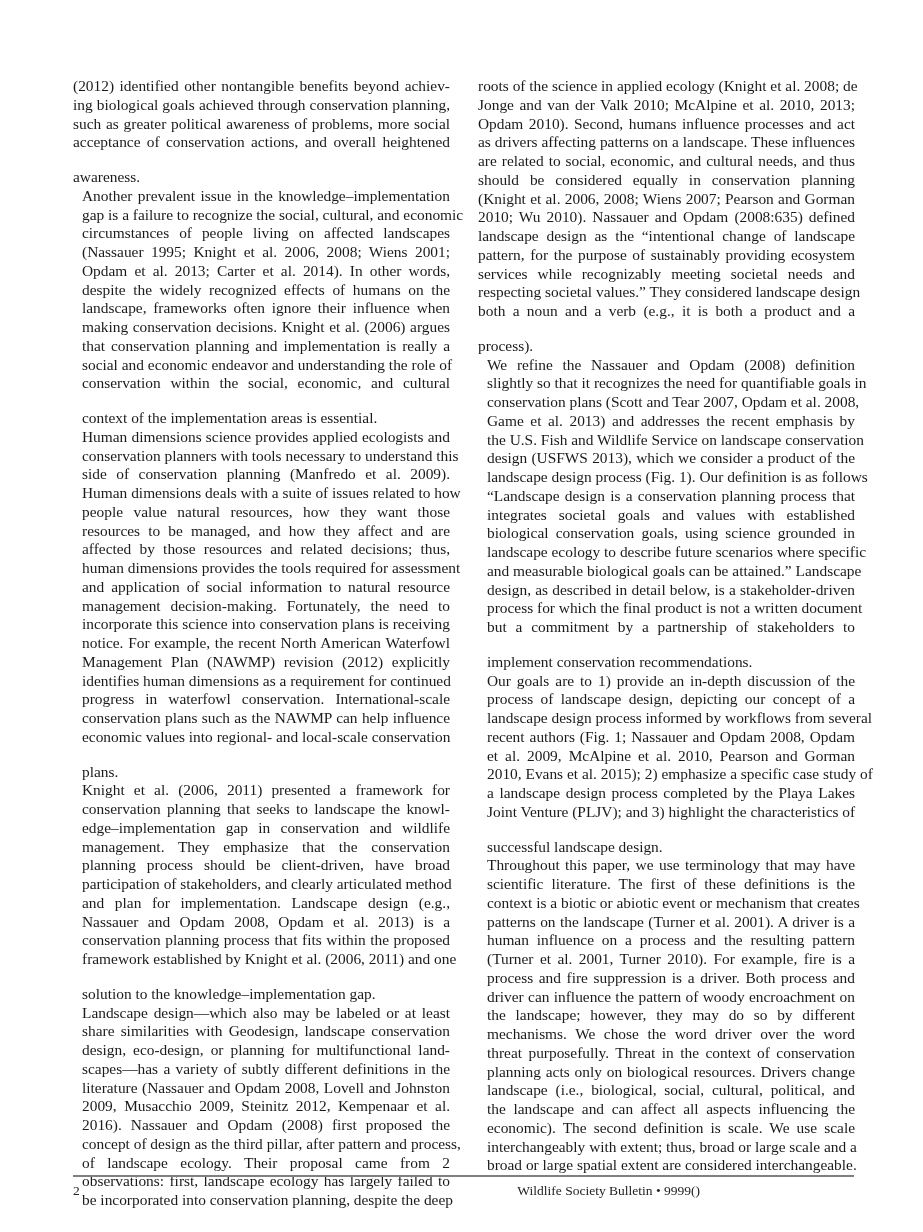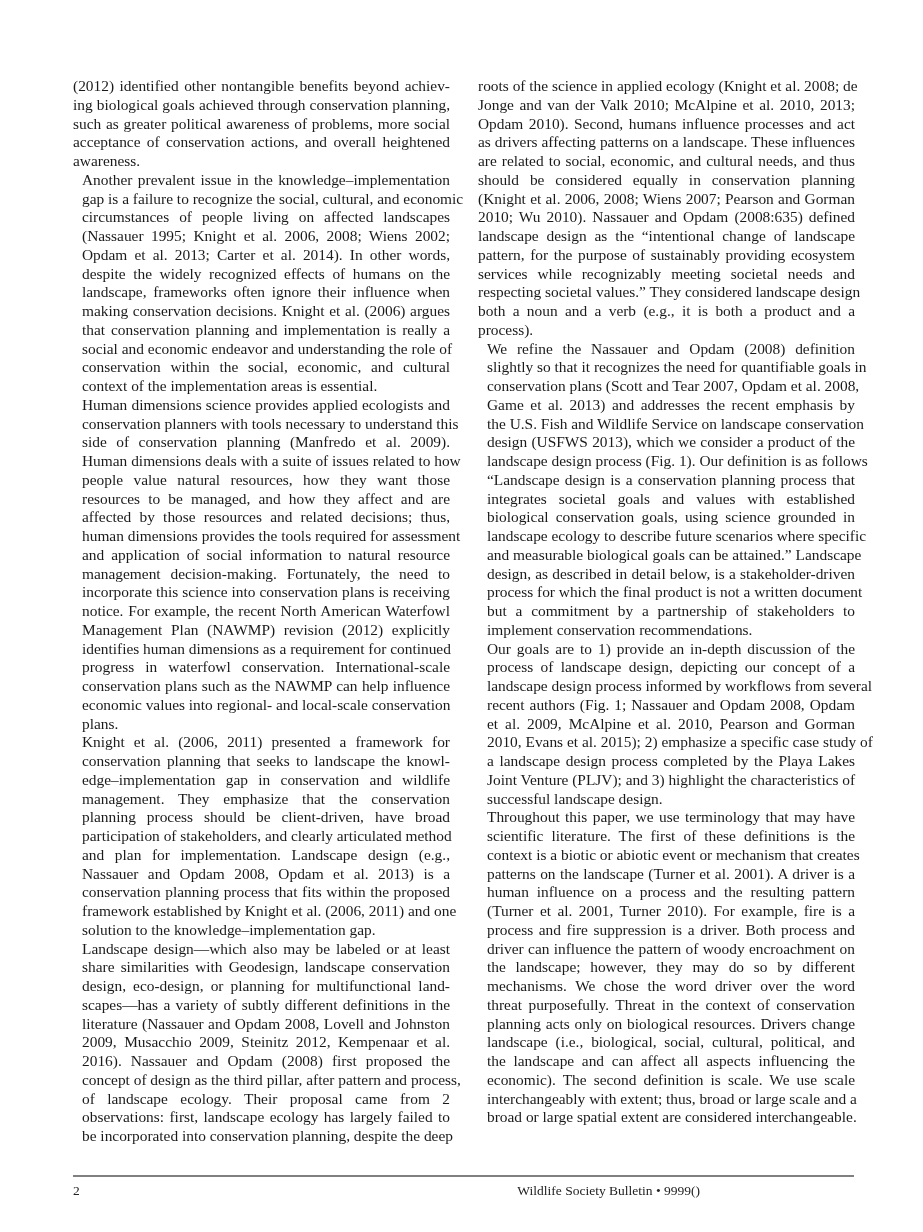--- a/index.html
+++ b/index.html
@@ -9,21 +9,21 @@
     position: absolute; top: 77px; width: 377px;
     font-family: "Liberation Serif", "DejaVu Serif", serif;
     font-size: 15.4px; line-height: 18.75px; color: #1a1a1a;
     text-align: justify; hyphens: manual;
   }
   .col-left { left: 73px; }
   .col-right { left: 478px; }
   .para { margin: 0; text-indent: 0; }
   .para.indent { text-indent: 9px; }
   .line { display: block; white-space: nowrap; text-align: justify; text-align-last: justify; }
-  .line.last { text-align-last: left; }
+  .line.last { text-align-last: left; margin-top: 16px; }
   .rule {
     position: absolute; left: 73px; top: 1175px; width: 781px; height: 2px; background: #808080;
   }
   .folio {
     position: absolute; top: 1183px;
     font-family: "Liberation Serif", "DejaVu Serif", serif;
     font-size: 13.5px; color: #222;
   }
   .folio-left { left: 73px; }
   .folio-right { right: 52px; text-align: right; }
@@ -37,21 +37,21 @@
         <span class="line">(2012) identified other nontangible benefits beyond achiev-</span>
         <span class="line">ing biological goals achieved through conservation planning,</span>
         <span class="line">such as greater political awareness of problems, more social</span>
         <span class="line">acceptance of conservation actions, and overall heightened</span>
         <span class="line last">awareness.</span>
       </p>
       <p class="para indent">
         <span class="line">Another prevalent issue in the knowledge–implementation</span>
         <span class="line">gap is a failure to recognize the social, cultural, and economic</span>
         <span class="line">circumstances of people living on affected landscapes</span>
-        <span class="line">(Nassauer 1995; Knight et al. 2006, 2008; Wiens 2002;</span>
+        <span class="line">(Nassauer 1995; Knight et al. 2006, 2008; Wiens 2001;</span>
         <span class="line">Opdam et al. 2013; Carter et al. 2014). In other words,</span>
         <span class="line">despite the widely recognized effects of humans on the</span>
         <span class="line">landscape, frameworks often ignore their influence when</span>
         <span class="line">making conservation decisions. Knight et al. (2006) argues</span>
         <span class="line">that conservation planning and implementation is really a</span>
         <span class="line">social and economic endeavor and understanding the role of</span>
         <span class="line">conservation within the social, economic, and cultural</span>
         <span class="line last">context of the implementation areas is essential.</span>
       </p>
       <p class="para indent">

